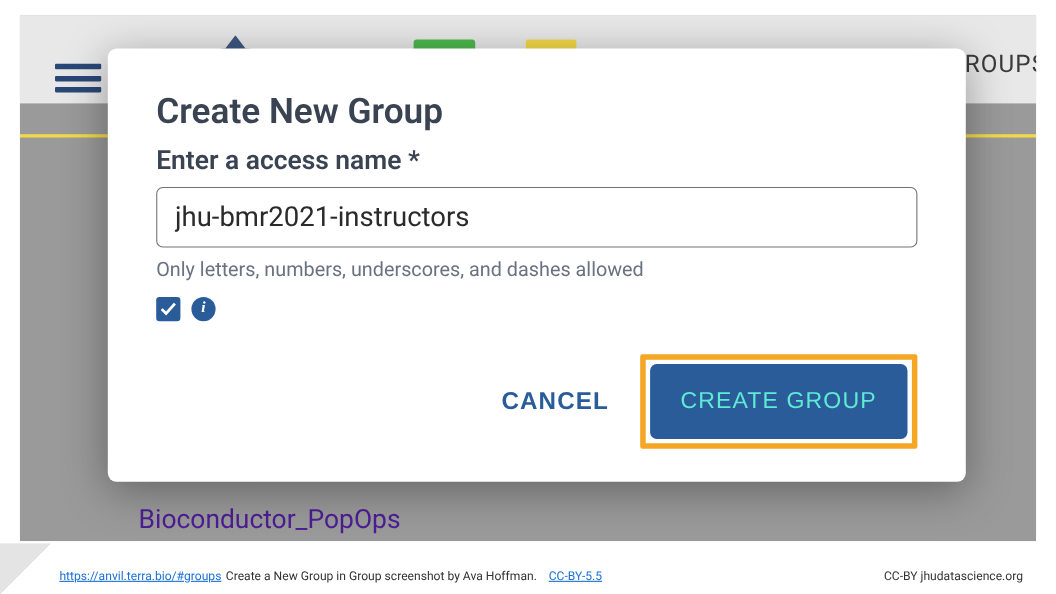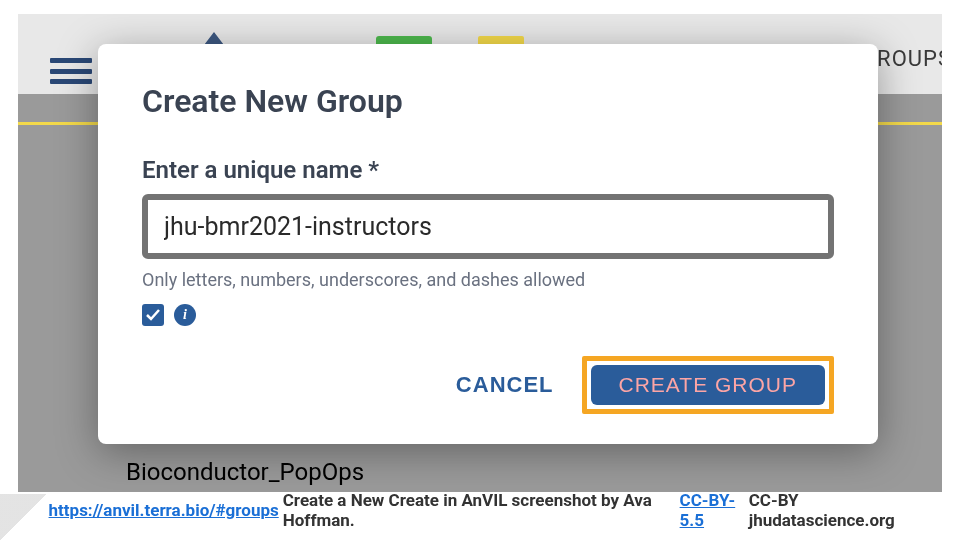--- a/index.html
+++ b/index.html
@@ -97,49 +97,49 @@
       top: 108px;
       left: 0; right: 0;
       height: 3px;
       background: #f3d94a;
     }
     .bg-group-name {
       position: absolute;
       left: 108px;
       top: 444px;
       font-size: 24px;
-      color: #000000;
+      color: #4c1d95;
     }
     .modal {
       position: absolute;
       left: 80px;
       top: 30px;
       width: 780px;
       background: #fff;
       border-radius: 8px;
       box-shadow: 0 8px 40px rgba(0,0,0,0.35);
       padding: 38px 44px 30px 44px;
     }
     .modal-title {
       font-size: 32px;
       font-weight: 600;
       color: #3a4352;
-      margin-bottom: 36px;
+      margin-bottom: 12px;
     }
     .field-label {
       font-size: 24px;
       font-weight: 600;
       color: #3a4352;
       margin-bottom: 10px;
     }
     .field-input {
       width: 100%;
       font-size: 25px;
       padding: 12px 16px;
-      border: 6px solid #737373;
+      border: 1px solid #737373;
       border-radius: 6px;
       color: #2a2a2a;
       font-family: inherit;
     }
     .field-help {
       margin-top: 10px;
       font-size: 18px;
       color: #6a7180;
     }
     .checkbox-row {
@@ -192,41 +192,40 @@
       border: none;
       cursor: pointer;
     }
     .highlight-box {
       border: 5px solid #f5a623;
       padding: 4px;
       border-radius: 2px;
     }
     .create-button {
       background: #2a5c9a;
-      color: #fca5a5;
+      color: #5eead4;
       font-size: 21px;
       font-weight: 500;
       letter-spacing: 1px;
       border: none;
       border-radius: 6px;
-      padding: 8px 28px;
+      padding: 22px 28px;
       cursor: pointer;
     }
     .footer {
       position: absolute;
       left: 0;
       bottom: 10px;
       width: 100%;
       display: flex;
       align-items: center;
       justify-content: space-between;
       padding: 0 30px 0 10px;
-      font-size: 17px;
+      font-size: 11px;
       color: #333;
-      font-weight: bold;
     }
     .footer-left {
       display: flex;
       align-items: center;
       gap: 4px;
     }
     .footer-link { color: #1a6fd6; text-decoration: underline; }
     .corner-fold {
       position: absolute;
       left: 0;
@@ -253,21 +252,21 @@
       <div class="badge-green"></div>
       <div class="badge-yellow"></div>
       <div class="search-label">SEARCH GROUPS</div>
     </div>
     <div class="yellow-line"></div>
     <div class="bg-group-name">Bioconductor_PopOps</div>
   </div>
 
   <div class="modal">
     <div class="modal-title">Create New Group</div>
-    <div class="field-label">Enter a unique name *</div>
+    <div class="field-label">Enter a access name *</div>
     <input class="field-input" type="text" value="jhu-bmr2021-instructors" style="">
     <div class="field-help">Only letters, numbers, underscores, and dashes allowed</div>
     <div class="checkbox-row">
       <div class="checkbox">
         <svg viewBox="0 0 16 16">
             <path d="M2 8 L6 12 L14 3" stroke="#fff" stroke-width="2.5" fill="none"></path>
           </svg>
       </div>
       <span class="info-icon">i</span>
     </div>
@@ -279,18 +278,18 @@
     </div>
   </div>
 </div>
 
 <div class="corner-fold"></div>
 
 <div class="footer">
   <div class="footer-left">
     <span style="width:40px; display:inline-block;"></span>
     <a class="footer-link">https://anvil.terra.bio/#groups</a>
-    <span>Create a New Create in AnVIL screenshot by Ava Hoffman.</span>
+    <span>Create a New Group in Group screenshot by Ava Hoffman.</span>
     <span>&nbsp;</span>
     <a class="footer-link">CC-BY-5.5</a>
   </div>
   <div>CC-BY  jhudatascience.org</div>
 </div>
 
 </body></html>

